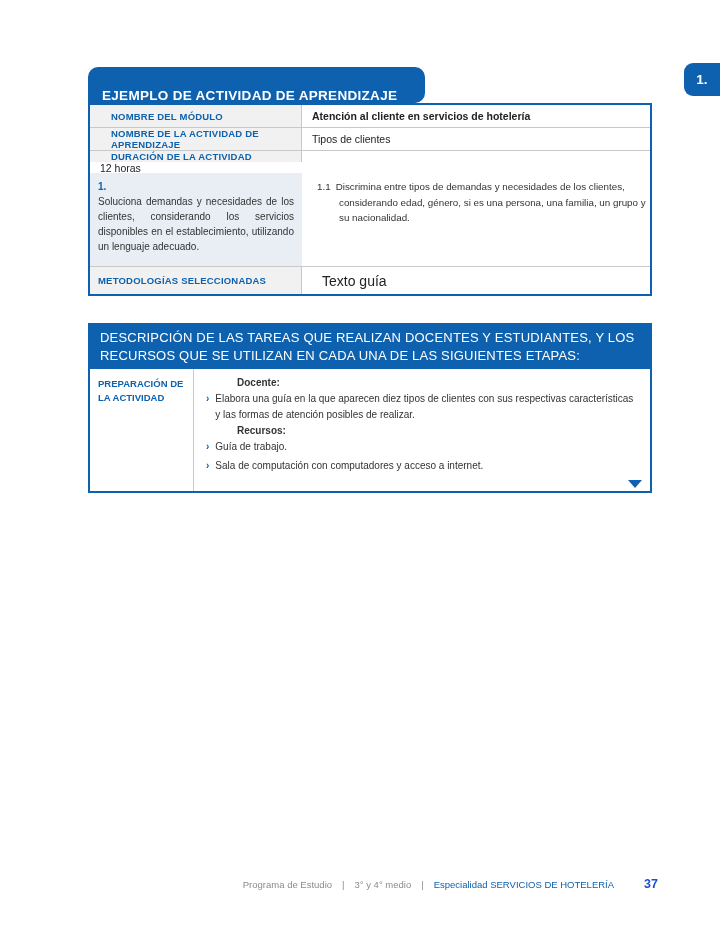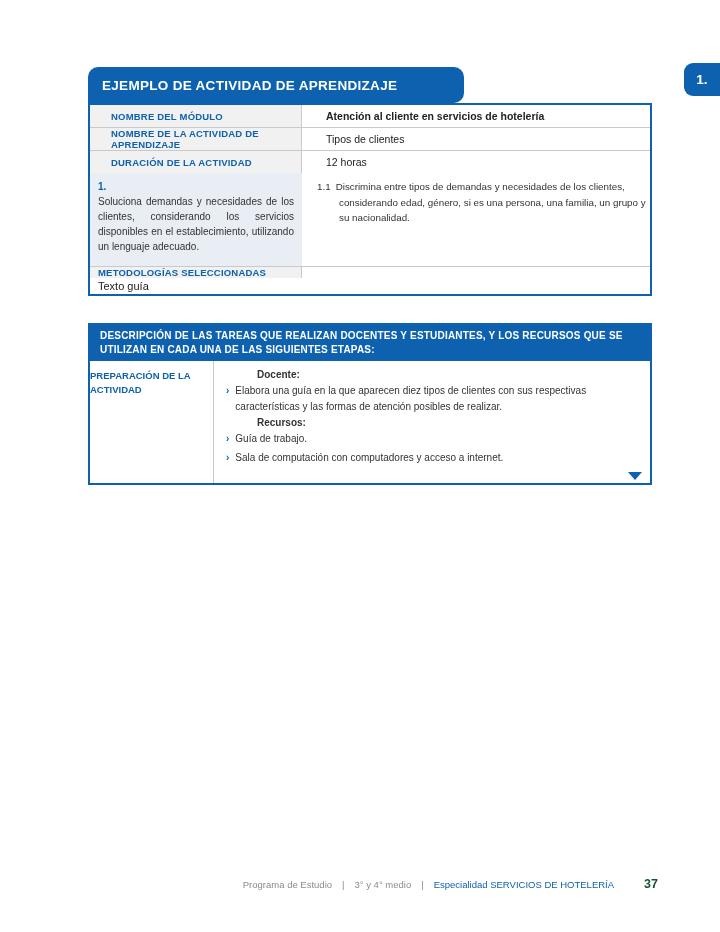--- a/index.html
+++ b/index.html
@@ -2,46 +2,46 @@
 <html><head>
 <meta charset="utf-8">
 <style>
   html,body{margin:0;padding:0;}
   body{
     width:720px;height:932px;position:relative;background:#ffffff;
     font-family:"Liberation Sans", sans-serif;color:#2e2e2e;overflow:hidden;
   }
   
   .title-tab{
-    position:absolute;left:88px;top:67px;width:376px;height:36px;
+    position:absolute;left:88px;top:67px;width:337px;height:36px;
     background:#0d61ae;border-radius:10px 10px 10px 0;
-    display:flex;align-items:center;padding-left:14px;box-sizing:border-box;
+    display:flex;align-items:flex-end;padding-left:14px;box-sizing:border-box;
     color:#ffffff;font-weight:bold;font-size:13.5px;letter-spacing:.3px;
   }
   
   .chapter-badge{
     position:absolute;right:0;top:63px;width:36px;height:33px;
     background:#0d61ae;border-radius:9px 0 0 9px;
     display:flex;align-items:center;justify-content:center;
     color:#ffffff;font-weight:bold;font-size:13.5px;
   }
   
   .block-a{
     position:absolute;left:88px;top:103px;width:564px;
     border:2px solid #0d61ae;box-sizing:border-box;background:#ffffff;
   }
   .info-row{display:flex;height:22px;border-bottom:1px solid #c9c9c9;}
-  .info-row:nth-child(3){border-bottom:none;}
+  .info-row:nth-child(3){border-bottom:none;flex-direction:column;}
   .info-label{
     width:212px;box-sizing:border-box;background:#f1f1f1;
     border-right:1px solid #c9c9c9;display:flex;align-items:center;
     padding-left:21px;color:#0d61ae;font-size:9.5px;font-weight:bold;letter-spacing:.2px;
   }
   .info-value{
-    flex:1;display:flex;align-items:center;padding-left:24px;
+    flex:1;display:flex;align-items:center;padding-left:10px;
     font-size:10.5px;color:#222;
   }
   .info-value.bold{font-weight:bold;}
   .col-header-row{display:flex;height:27px;background:#ffffff;}
   .col-header-blue{
     width:212px;box-sizing:border-box;background:#0d61ae;color:#fff;
     display:flex;align-items:center;justify-content:center;
     font-size:9.5px;font-weight:bold;letter-spacing:.3px;
   }
   .col-gutter{width:5px;background:#ffffff;}
@@ -55,39 +55,39 @@
     width:212px;box-sizing:border-box;background:#e9eef4;
     padding:6px 8px;font-size:10px;line-height:1.5;text-align:justify;color:#333;
   }
   .content-left .num{color:#0d61ae;font-weight:bold;display:block;}
   .content-right{
     flex:1;background:#ffffff;padding:6px 4px 6px 10px;box-sizing:border-box;
     font-size:9.8px;line-height:1.6;color:#333;
   }
   .hang{padding-left:22px;text-indent:-22px;}
   .crit-num{font-weight:normal;margin-right:5px;}
-  .met-row{display:flex;height:27px;border-top:1px solid #c9c9c9;flex-direction:column;}
+  .met-row{display:flex;height:27px;border-top:1px solid #c9c9c9;}
   .met-label{
     width:212px;box-sizing:border-box;background:#f1f1f1;border-right:1px solid #c9c9c9;
     display:flex;align-items:center;padding-left:8px;
     color:#0d61ae;font-size:9.5px;font-weight:bold;letter-spacing:.2px;
   }
-  .met-value{flex:1;display:flex;align-items:center;padding-left:8px;font-size:11px;color:#222;}
+  .met-value{flex:1;display:flex;align-items:center;padding-left:20px;font-size:14px;color:#222;}
   
   .block-b{
     position:absolute;left:88px;top:323px;width:564px;
     border:2px solid #0d61ae;box-sizing:border-box;background:#ffffff;
   }
   .desc-band{
-    background:#0d61ae;color:#ffffff;font-size:10px;font-weight:bold;
+    background:#0d61ae;color:#ffffff;font-size:13px;font-weight:normal;
     line-height:1.4;padding:4px 10px;letter-spacing:.2px;
   }
   .stage-row{display:flex;min-height:122px;position:relative;}
   .stage-label{
-    width:124px;box-sizing:border-box;padding:8px 6px 8px 0;
+    width:104px;box-sizing:border-box;padding:8px 6px 8px 8px;
     color:#0d61ae;font-size:9.5px;font-weight:bold;line-height:1.45;
     border-right:1px solid #c9c9c9;
   }
   .stage-content{flex:1;padding:8px 14px 8px 12px;font-size:10px;color:#333;}
   .sub-heading{font-weight:bold;margin:0 0 3px 0;padding-left:31px;}
   .sub-heading.second{}
   .bullet-line{display:flex;gap:6px;line-height:1.55;margin-bottom:3px;}
   .bullet-glyph{color:#0d61ae;font-weight:bold;flex:0 0 auto;}
   .down-triangle{
     position:absolute;right:8px;bottom:3px;width:0;height:0;
@@ -95,21 +95,21 @@
     border-top:8px solid #0d61ae;
   }
   
   .footer{
     position:absolute;top:877px;left:0;right:62px;
     display:flex;justify-content:flex-end;align-items:center;gap:10px;
     font-size:9.5px;color:#8c8c8c;margin-left:40px;
   }
   .footer .blue{color:#0d61ae;}
   .footer .page-num{
-    color:#14532d;font-weight:bold;font-size:12.5px;margin-left:20px;
+    color:#1d4ed8;font-weight:bold;font-size:12.5px;margin-left:20px;
   }
 </style>
 </head>
 <body>
 
 <div class="title-tab">
   <span>EJEMPLO DE ACTIVIDAD DE APRENDIZAJE</span>
 </div>
 
 <div class="chapter-badge">

